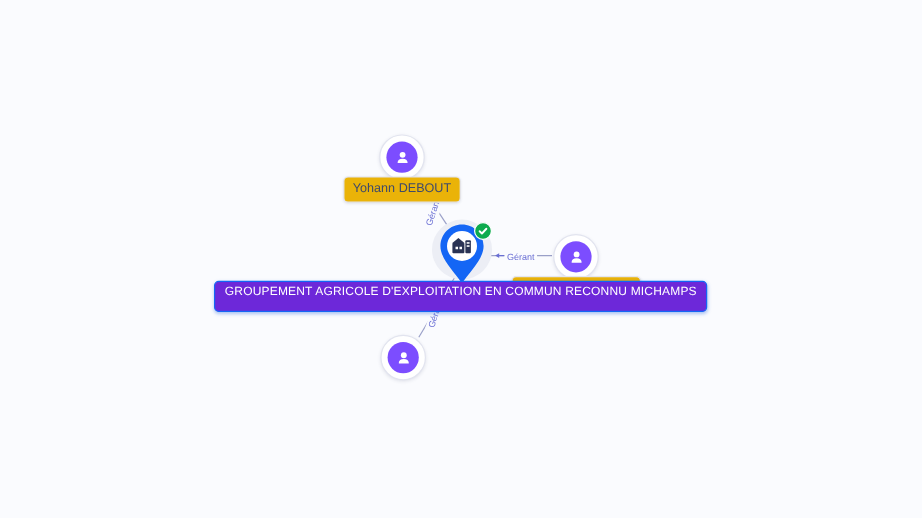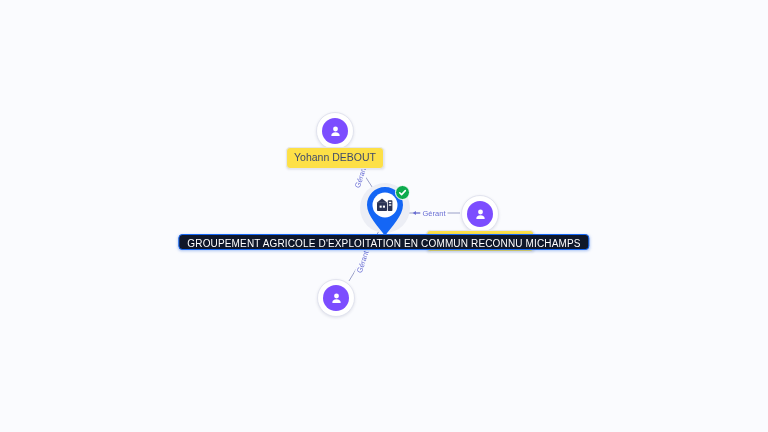--- a/index.html
+++ b/index.html
@@ -97,38 +97,38 @@
     align-items: center;
     justify-content: center;
   }
   .pin-badge svg { display: block; }
 
   
   .node-label {
     position: absolute;
     transform: translateX(-50%);
     white-space: nowrap;
-    background: #fde047;
+    background: #eab308;
     border: 1px solid #e4e6f0;
     border-radius: 4px;
     box-shadow: 0 1px 2px rgba(40, 50, 90, 0.10);
     color: #3f4a6b;
     font-size: 10.5px;
     line-height: 1;
     padding: 4px 7px 5px 7px;
     font-family: "Liberation Sans", sans-serif;
   }
 
   .node-label.primary {
-    background: #0f172a;
+    background: #6d28d9;
     border: 1px solid #1466f5;
     color: #ffffff;
     font-size: 10px;
     letter-spacing: 0.15px;
-    padding: 4px 8px 0 8px;
+    padding: 4px 8px 10px 8px;
     border-radius: 4px;
     box-shadow: 0 1px 3px rgba(20, 90, 220, 0.35);
     z-index: 40;
   }
 
   
   .edge-label {
     position: absolute;
     transform-origin: 50% 50%;
     white-space: nowrap;

